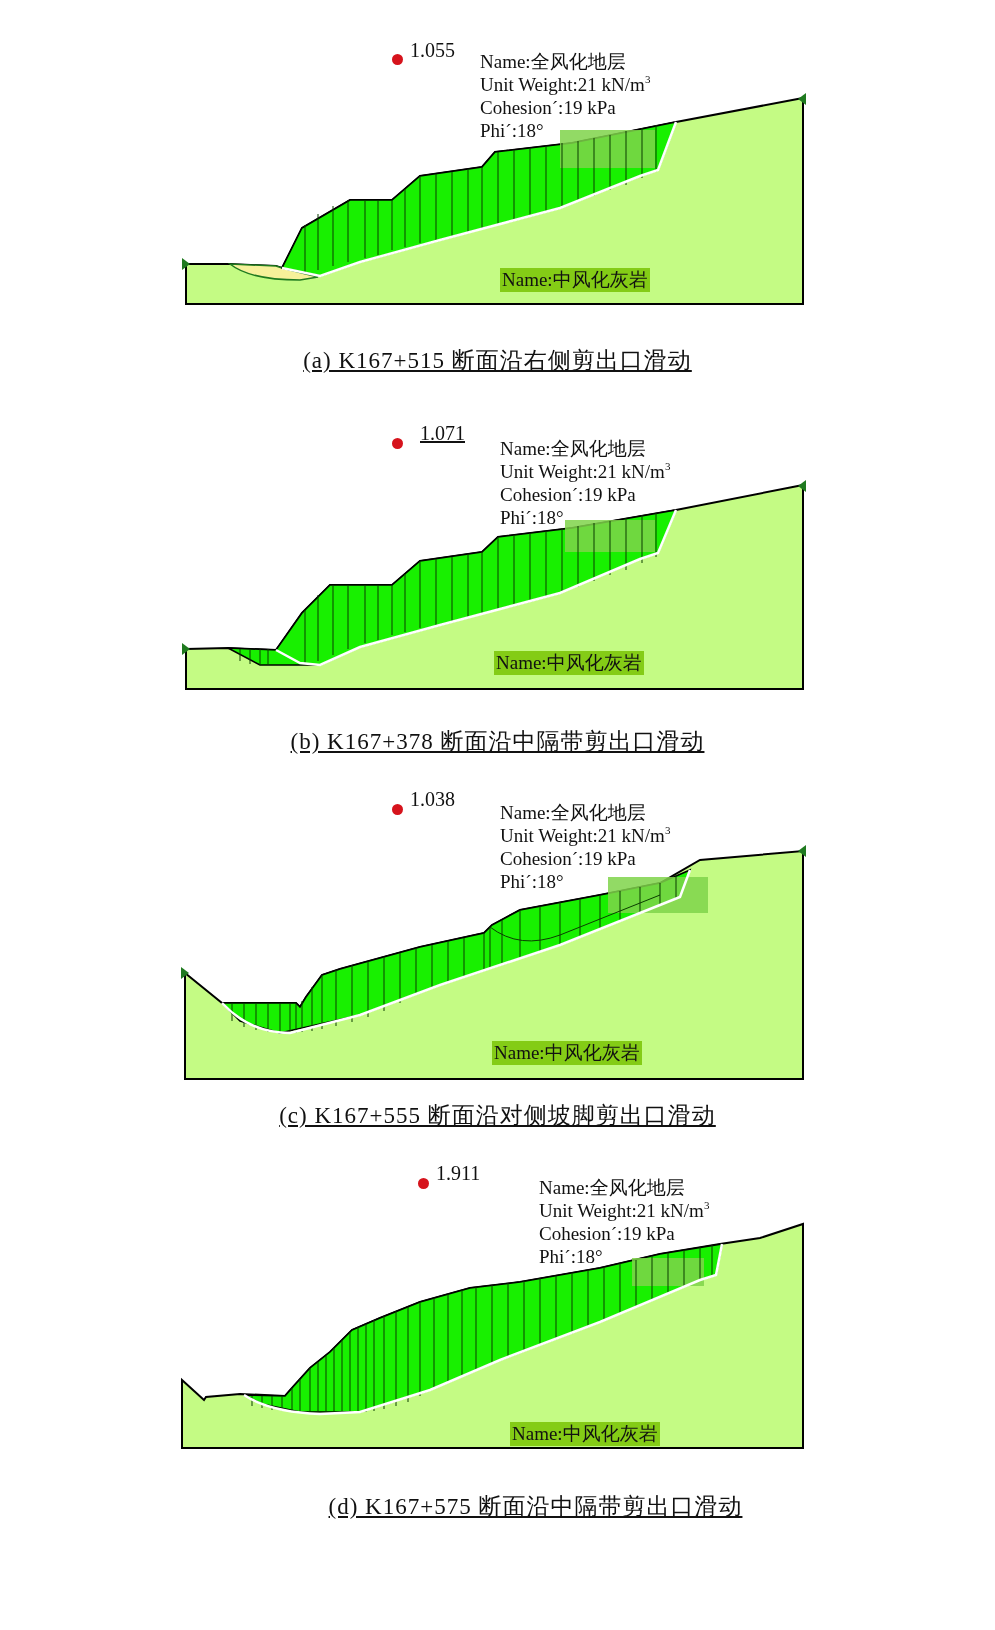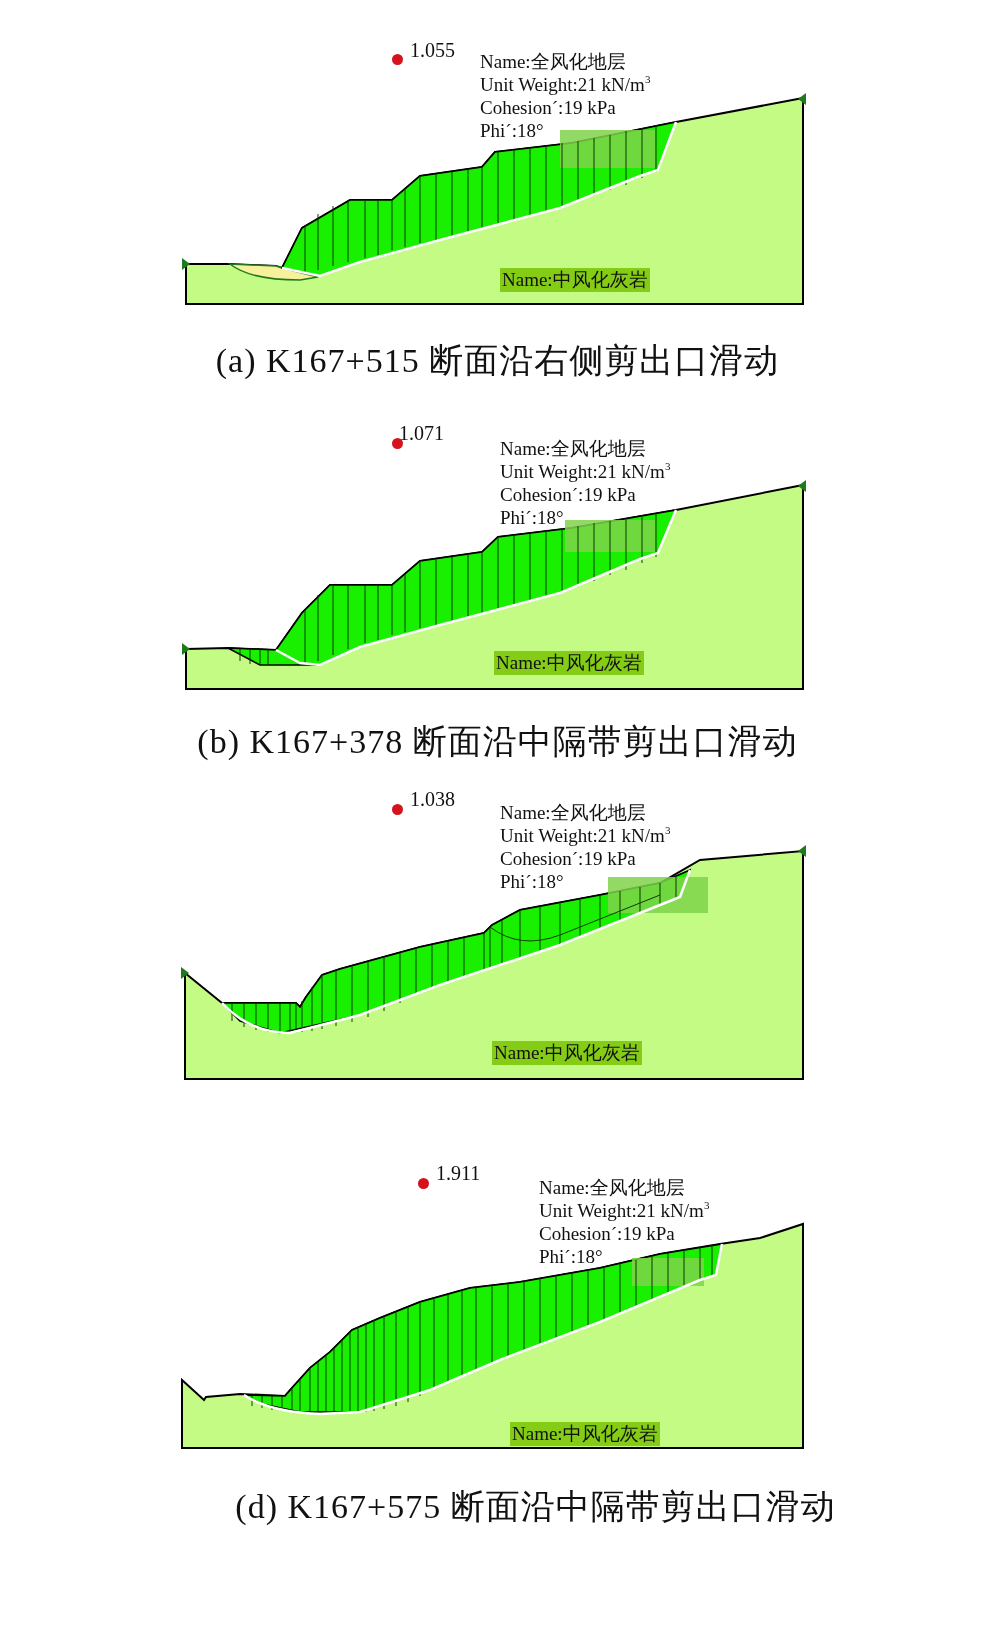--- a/index.html
+++ b/index.html
@@ -6,21 +6,21 @@
   body { width: 995px; height: 1630px; position: relative; overflow: hidden;
          font-family: "Liberation Serif", "DejaVu Serif", serif; color: #111; }
   .panel { position: absolute; left: 0; width: 802px; }
   .panel svg { position: absolute; left: 0; top: 0; }
   .fos { position: absolute; font-size: 20px; line-height: 20px; }
   .fos-dot { position: absolute; width: 11px; height: 11px; border-radius: 50%; background: #d6131c; }
   .props { position: absolute; font-size: 19px; line-height: 23px; white-space: nowrap; }
   .props div { height: 23px; }
   .props sup { font-size: 11px; vertical-align: 8px; line-height: 0; }
   .rock-label { position: absolute; background: #84cc16; font-size: 19px; line-height: 24px; padding: 0 2px; white-space: nowrap; }
-  .caption { position: absolute; left: 0; width: 995px; text-align: center; font-size: 34px; line-height: 30px; letter-spacing: 1px; white-space: nowrap; }
+  .caption { position: absolute; left: 0; width: 995px; text-align: center; font-size: 23px; line-height: 30px; letter-spacing: 1px; white-space: nowrap; text-decoration: underline; }
 </style>
 </head>
 <body>
 
 <div class="panel" style="top:0; height:390px;">
   <svg width="995" height="320" viewBox="0 0 995 320">
 
     <polygon points="186,264 230,264 276,266 282,268 302,228 350,200 392,200 420,176 482,167 495,152 572,143 676,122 803,98 803,304 186,304" fill="#c4fb84" stroke="#000" stroke-width="2"></polygon>
 
     <path d="M230,264 Q250,280 300,280 L318,277 L282,268 L276,266 Z" fill="#f6f19a" stroke="#1f7a1f" stroke-width="1.5"></path>
@@ -106,21 +106,21 @@
       <line x1="610" y1="136" x2="610" y2="190"></line>
         <line x1="626" y1="133" x2="626" y2="185"></line>
       <line x1="642" y1="130" x2="642" y2="178"></line>
         <line x1="656" y1="128" x2="656" y2="172"></line>
     </g>
     <path d="M276,265 L300,278 L320,280 L360,262 L440,240 L560,208 L640,174 L658,168 L676,125" fill="none" stroke="#ffffff" stroke-width="2.5"></path>
     <polygon points="182,258 190,264 182,270" fill="#1f7a1f"></polygon>
     <polygon points="806,95 798,101 806,107" fill="#1f7a1f"></polygon>
   </svg>
   <div class="fos-dot" style="left:392px; top:53px;"></div>
-  <div class="fos" style="left:399px; top:38px;">1.071</div>
+  <div class="fos" style="left:420px; top:38px;text-decoration:underline;">1.071</div>
   <div class="props" style="left:500px; top:52px;">
     <div>Name:全风化地层</div>
     <div><span>Unit Weight:21 kN/m</span><sup>3</sup></div>
     <div>Cohesion´:19 kPa</div>
     <div>Phi´:18°</div>
   </div>
   <div class="rock-label" style="left:494px; top:266px;">Name:中风化灰岩</div>
   <div class="caption" style="top:342px;">(b) K167+378 断面沿中隔带剪出口滑动</div>
 </div>
 
@@ -169,20 +169,21 @@
   </svg>
   <div class="fos-dot" style="left:392px; top:29px;"></div>
   <div class="fos" style="left:410px; top:14px;">1.038</div>
   <div class="props" style="left:500px; top:26px;">
     <div>Name:全风化地层</div>
     <div><span>Unit Weight:21 kN/m</span><sup>3</sup></div>
     <div>Cohesion´:19 kPa</div>
     <div>Phi´:18°</div>
   </div>
   <div class="rock-label" style="left:492px; top:266px;">Name:中风化灰岩</div>
+  <div class="caption" style="top:326px;">(c) K167+555 断面沿对侧坡脚剪出口滑动</div>
 </div>
 
 <div class="panel" style="top:1150px; height:380px;">
   <svg width="995" height="310" viewBox="0 0 995 310">
     <polygon points="182,230 204,250 206,247 240,244 285,246 292,238 310,218 330,202 352,180 380,168 420,152 470,138 520,132 600,118 660,104 720,94 760,88 803,74 803,298 182,298" fill="#c4fb84" stroke="#000" stroke-width="2"></polygon>
     <polygon points="244,245 285,246 292,238 310,218 330,202 352,180 380,168 420,152 470,138 520,132 600,118 660,104 722,94 716,125 700,130 600,172 500,210 430,240 360,262 300,262 262,254" fill="#18f000" stroke="#000" stroke-width="1.5"></polygon>
     <rect x="632" y="108" width="72" height="28" fill="#7fd44a" opacity="0.85"></rect>
     <g stroke="#0b3d00" stroke-width="1">
       <line x1="252" y1="246" x2="252" y2="256"></line>
         <line x1="262" y1="246" x2="262" y2="258"></line>

